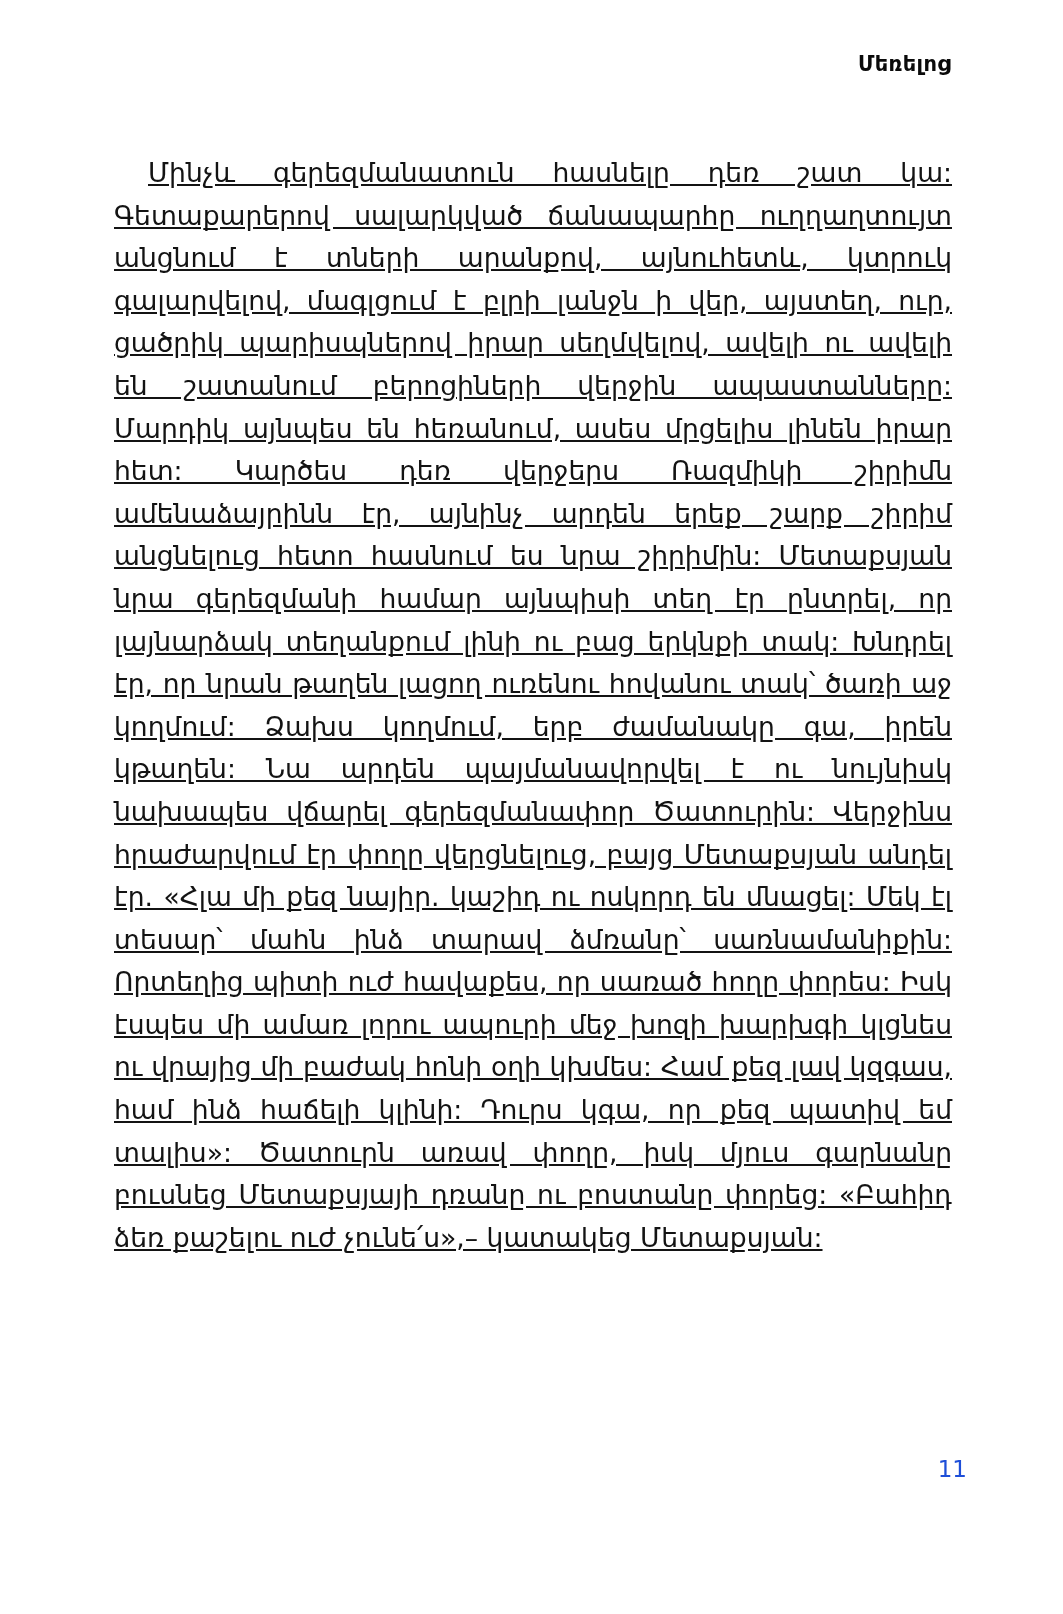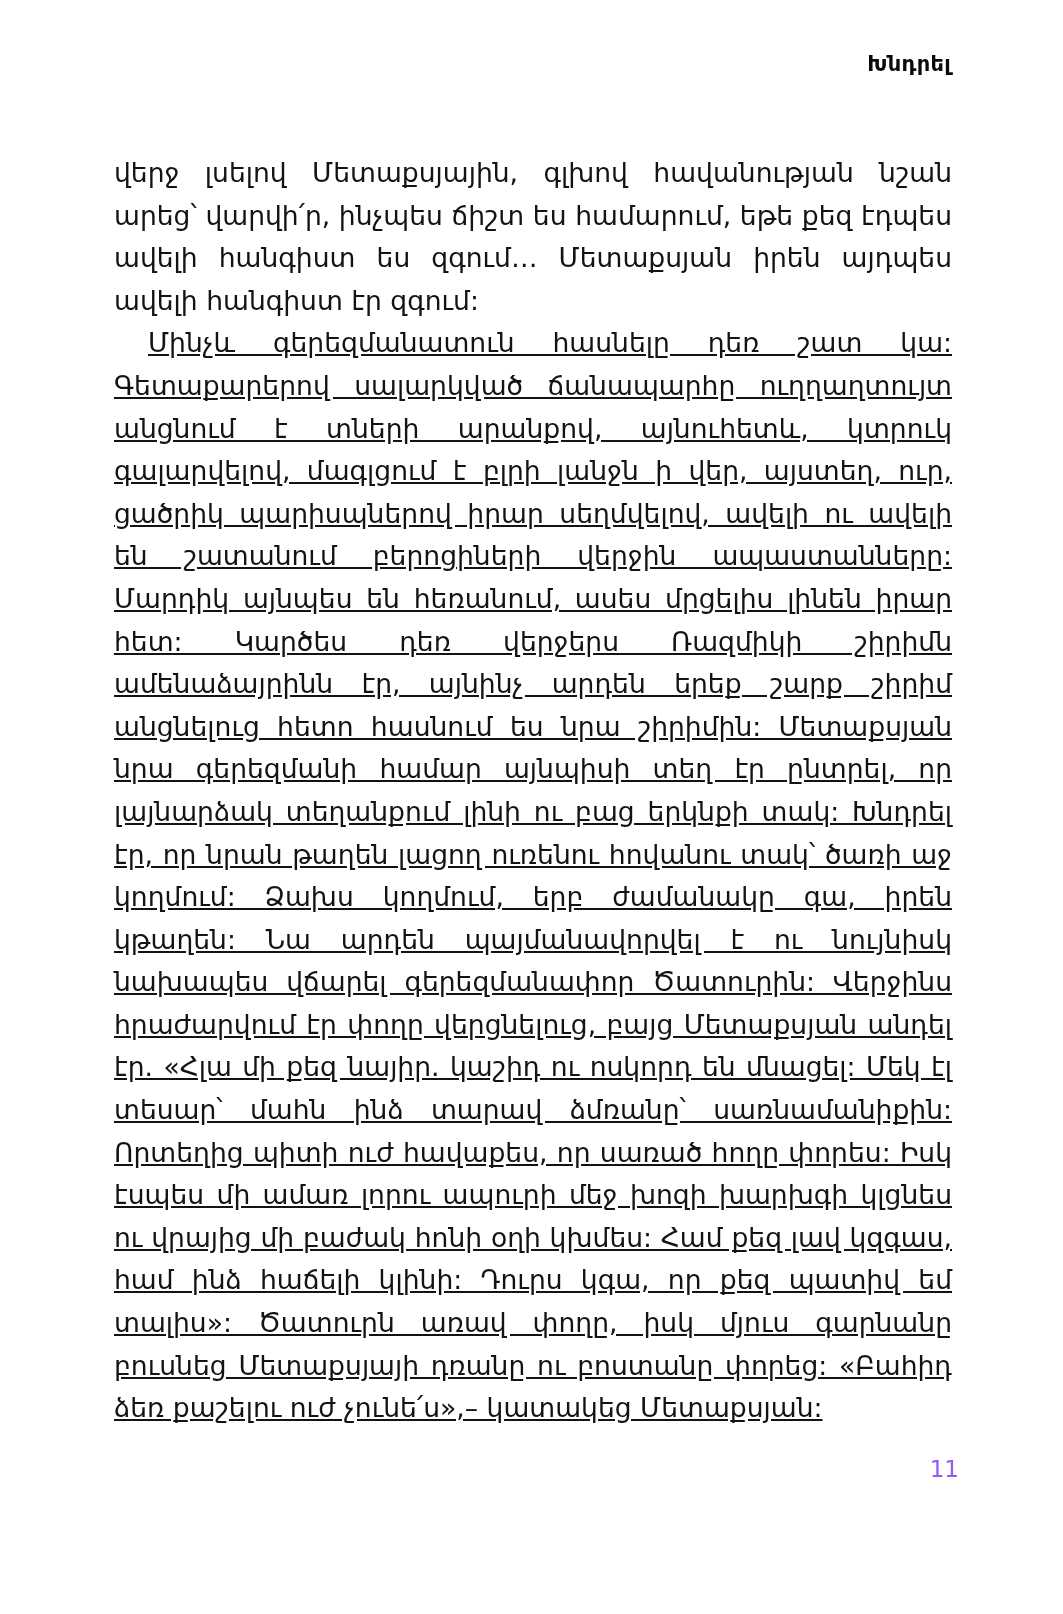--- a/index.html
+++ b/index.html
@@ -55,34 +55,33 @@
 
   .body-paragraph.indented {
     text-indent: 34px;
     text-decoration: underline;
   }
 
   
   .folio {
     position: absolute;
     bottom: 132px;
-    right: 104px;
+    right: 96px;
     font-family: "DejaVu Sans", "Liberation Sans", sans-serif;
     font-size: 23px;
     font-weight: 400;
-    color: #8b5cf6;
+    color: #1d4ed8;
   }
 </style>
 </head>
 <body>
 
 <div class="page">
 
-  <div class="running-header">Խնդրել</div>
+  <div class="running-header">Մեռելոց</div>
 
   <div class="text-block">
-    <p class="body-paragraph">վերջ լսելով Մետաքսյային, գլխով հավանության նշան արեց՝ վարվի՛ր, ինչպես ճիշտ ես համարում, եթե քեզ էդպես ավելի հանգիստ ես զգում… Մետաքսյան իրեն այդպես ավելի հան­գիստ էր զգում:</p>
     <p class="body-paragraph indented">Մինչև գերեզմանատուն հասնելը դեռ շատ կա: Գետաքա­րերով սալարկված ճանապարհը ուղղաղտույտ անցնում է տների արանքով, այնուհետև, կտրուկ գալարվելով, մագլ­ցում է բլրի լանջն ի վեր, այստեղ, ուր, ցածրիկ պարիսպներով իրար սեղմվելով, ավելի ու ավելի են շատանում բերոցինե­րի վերջին ապաստանները: Մարդիկ այնպես են հեռանում, ասես մրցելիս լինեն իրար հետ: Կարծես դեռ վերջերս Ռազ­միկի շիրիմն ամենաձայրինն էր, այնինչ արդեն երեք շարք շիրիմ անցնելուց հետո հասնում ես նրա շիրիմին: Մետաքս­յան նրա գերեզմանի համար այնպիսի տեղ էր ընտրել, որ լայնարձակ տեղանքում լինի ու բաց երկնքի տակ: Խնդրել էր, որ նրան թաղեն լացող ուռենու հովանու տակ՝ ծառի աջ կողմում: Ձախս կողմում, երբ ժամանակը գա, իրեն կթաղեն: Նա արդեն պայմանավորվել է ու նույնիսկ նախապես վճարել գերեզմանափոր Ծատուրին: Վերջինս հրաժարվում էր փողը վերցնելուց, բայց Մետաքսյան անդել էր. «Հլա մի քեզ նայիր. կաշիդ ու ոսկորդ են մնացել: Մեկ էլ տեսար՝ մահն ինձ տա­րավ ձմռանը՝ սառնամանիքին: Որտեղից պիտի ուժ հավաքես, որ սառած հողը փորես: Իսկ էսպես մի ամառ լորու ապուրի մեջ խոզի խարխգի կլցնես ու վրայից մի բաժակ հոնի օղի կխմես: Համ քեզ լավ կզգաս, համ ինձ հաճելի կլինի: Դուրս կգա, որ քեզ պատիվ եմ տալիս»: Ծատուրն առավ փողը, իսկ մյուս գարնանը բուսնեց Մետաքսյայի դռանը ու բոստանը փորեց: «Բահիդ ձեռ քաշելու ուժ չունե՛ս»,– կատակեց Մետաքսյան:</p>
   </div>
 
   <div class="folio">11</div>
 
 </div>
 
 </body></html>

